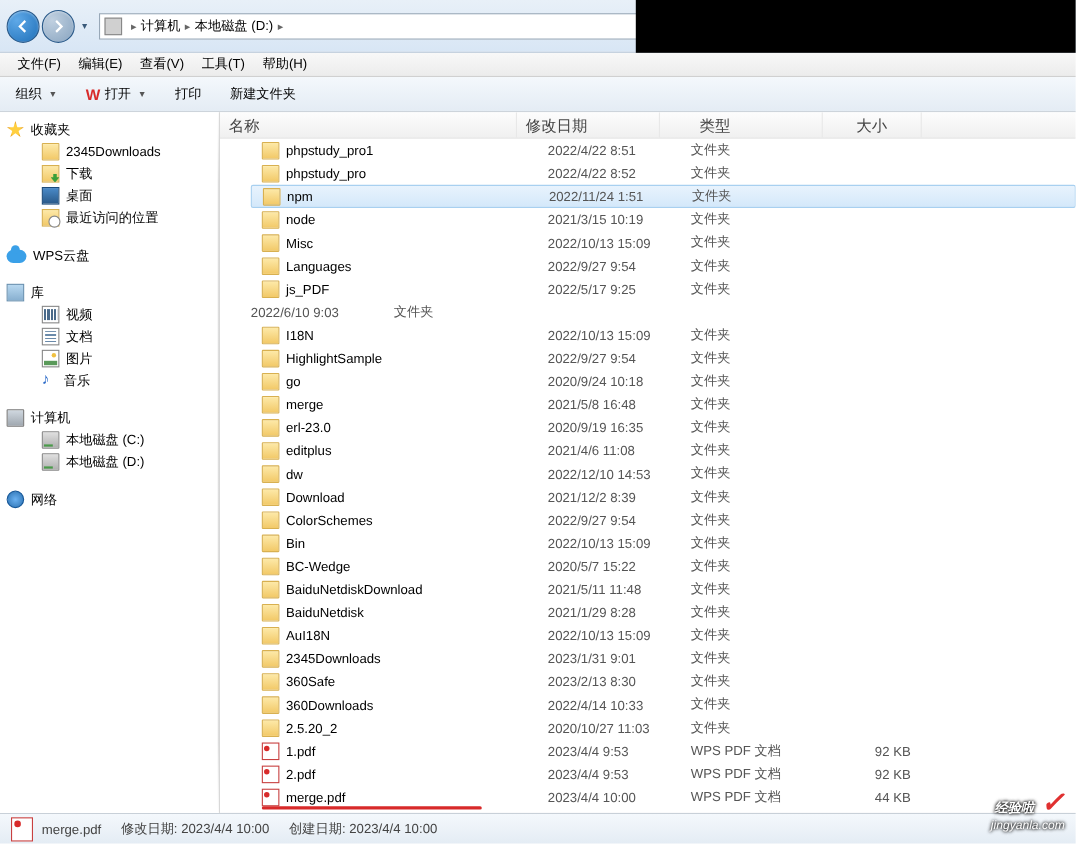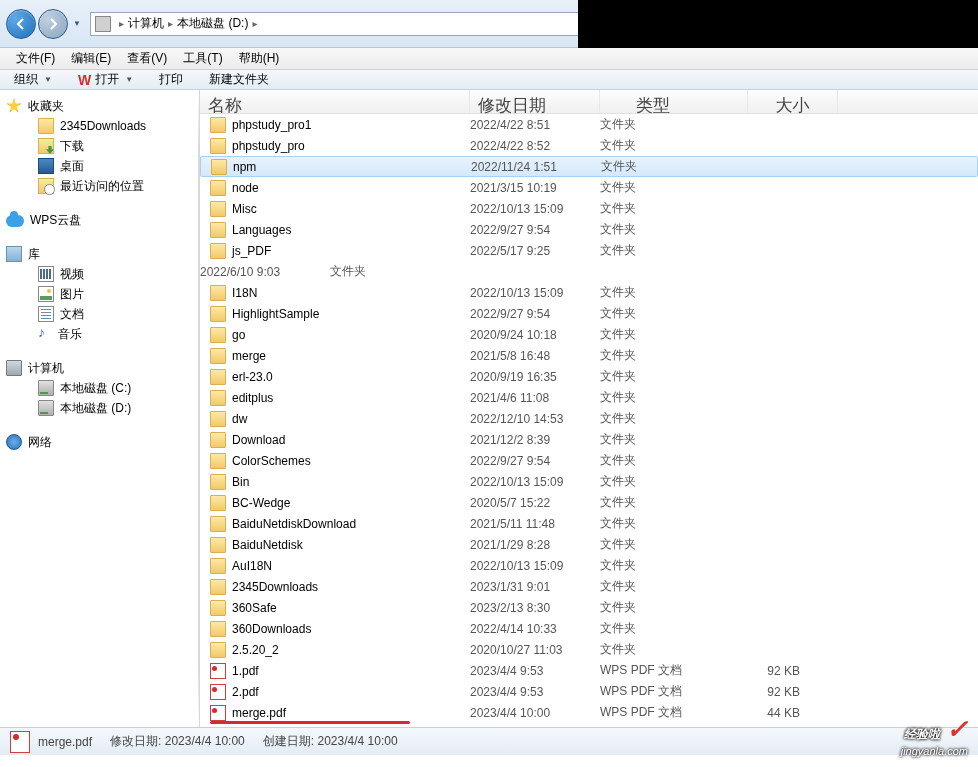--- a/index.html
+++ b/index.html
@@ -14,21 +14,21 @@
 .addr-icon { width: 16px; height: 16px; background: #d0d0d0; margin-right: 4px; border: 1px solid #888; }
 .addr-seg { display: flex; align-items: center; }
 .addr-arrow { padding: 0 4px; color: #666; font-size: 10px; }
 .title-black { position: absolute; right: 0; top: 0; width: 400px; height: 48px; background: #000; }
 
 
 .menubar { height: 22px; background: linear-gradient(to bottom, #f8f8f8, #ececec); border-bottom: 1px solid #d0d0d0; display: flex; align-items: center; padding: 0 8px; }
 .menu-item { padding: 2px 8px; cursor: pointer; }
 
 
-.toolbar { height: 20px; background: linear-gradient(to bottom, #f4f8fc, #e4ecf4); border-bottom: 1px solid #c8d0d8; display: flex; align-items: center; padding: 0 10px; gap: 18px; }
+.toolbar { height: 32px; background: linear-gradient(to bottom, #f4f8fc, #e4ecf4); border-bottom: 1px solid #c8d0d8; display: flex; align-items: center; padding: 0 10px; gap: 18px; }
 .tb-btn { display: flex; align-items: center; gap: 4px; cursor: pointer; padding: 2px 4px; }
 .tb-dd { font-size: 8px; color: #555; margin-left: 2px; }
 .wps-ico { color: #d82a2a; font-weight: bold; font-size: 14px; }
 
 
 .content { display: flex; height: calc(100% - 48px - 22px - 32px - 28px); }
 
 
 .sidebar { width: 200px; background: #fff; border-right: 1px solid #d8d8d8; overflow-y: auto; padding: 6px 0; position:relative; }
 .sidebar::after { content:""; position:absolute; top:0; bottom:0; right:0; width:1px; background: linear-gradient(to bottom, transparent, #d8d8d8 10%, #d8d8d8 90%, transparent);}
@@ -57,27 +57,27 @@
 .ico-music::before{content:"♪"; position:absolute; color:#2a6ac8; font-size:14px; top:-2px;}
 .ico-computer { background: linear-gradient(to bottom, #d0d8e0, #a0a8b0); border: 1px solid #787878; border-radius:1px;}
 .ico-drive { background: linear-gradient(to bottom, #e0e0e0, #b0b0b0); border: 1px solid #888; border-radius:1px; position:relative;}
 .ico-drive::after { content:""; position:absolute; bottom:1px; left:1px; right:5px; height:2px; background:#4a9a4a;}
 .ico-network { background: radial-gradient(circle, #6ab0f0, #2a70b0); border-radius:50%; border:1px solid #1a5a9a;}
 .tree-toggle { width: 10px; font-size: 10px; color: #666; margin-left: -14px; margin-right: 4px; }
 
 
 .filelist { flex: 1; overflow-y: auto; }
 .col-headers { display: flex; height: 24px; border-bottom: 1px solid #e0e0e0; background: linear-gradient(to bottom, #fdfdfd, #f0f0f0); position: sticky; top: 0; }
-.col-h { padding: 4px 8px; border-right: 1px solid #e8e8e8; color: #444; font-size: 17px; }
+.col-h { padding: 4px 8px; border-right: 1px solid #e8e8e8; color: #444; font-size: 14px; }
 .col-name { width: 270px; }
 .col-date { width: 130px; }
 .col-type { width: 120px; margin-left: 28px; }
 .col-size { width: 90px; text-align: center; }
 
-.file-row { display: flex; height: 21px; align-items: center; cursor: pointer; }
+.file-row { display: flex; height: 21px; align-items: center; cursor: pointer; margin-left: 28px; }
 .file-row.selected { background: linear-gradient(to bottom, #e8f3fd, #d4e8fa); border: 1px solid #a8d0f0; border-radius: 2px; height: 21px; }
 .file-row.underlined { position: relative; }
 .file-row.underlined::after { content:""; position:absolute; left:10px; width:200px; bottom:-1px; height:3px; background:#d82a2a; border-radius: 2px;}
 .fc-name { width: 270px; display: flex; align-items: center; padding-left: 10px; }
 .fc-date { width: 130px; color: #555; }
 .fc-type { width: 120px; color: #555; }
 .fc-size { width: 90px; text-align: right; color: #555; padding-right: 10px; }
 .f-ico { width: 16px; height: 16px; margin-right: 6px; flex-shrink: 0; }
 .ico-pdf { background:#fff; border:1px solid #c84040; position:relative;}
 .ico-pdf::before { content:""; position:absolute; left:1px; top:2px; width:5px; height:5px; background:#d82a2a; border-radius:50%;}
@@ -184,26 +184,26 @@
         <span class="tree-toggle">▷</span>
         <div class="nav-ico ico-lib"></div>
         <span>库</span>
       </div>
       <div id="lib-items">
           <div class="nav-row sub">
             <div class="nav-ico ico-video"></div>
             <span>视频</span>
           </div>
           <div class="nav-row sub">
+            <div class="nav-ico ico-doc"></div>
+            <span>文档</span>
+          </div>
+          <div class="nav-row sub">
             <div class="nav-ico ico-pic"></div>
             <span>图片</span>
-          </div>
-          <div class="nav-row sub">
-            <div class="nav-ico ico-doc"></div>
-            <span>文档</span>
           </div>
           <div class="nav-row sub">
             <div class="nav-ico ico-music"></div>
             <span>音乐</span>
           </div>
         </div>
     </div>
     <div class="nav-group">
       <div class="nav-row">
         <span class="tree-toggle">▷</span>

